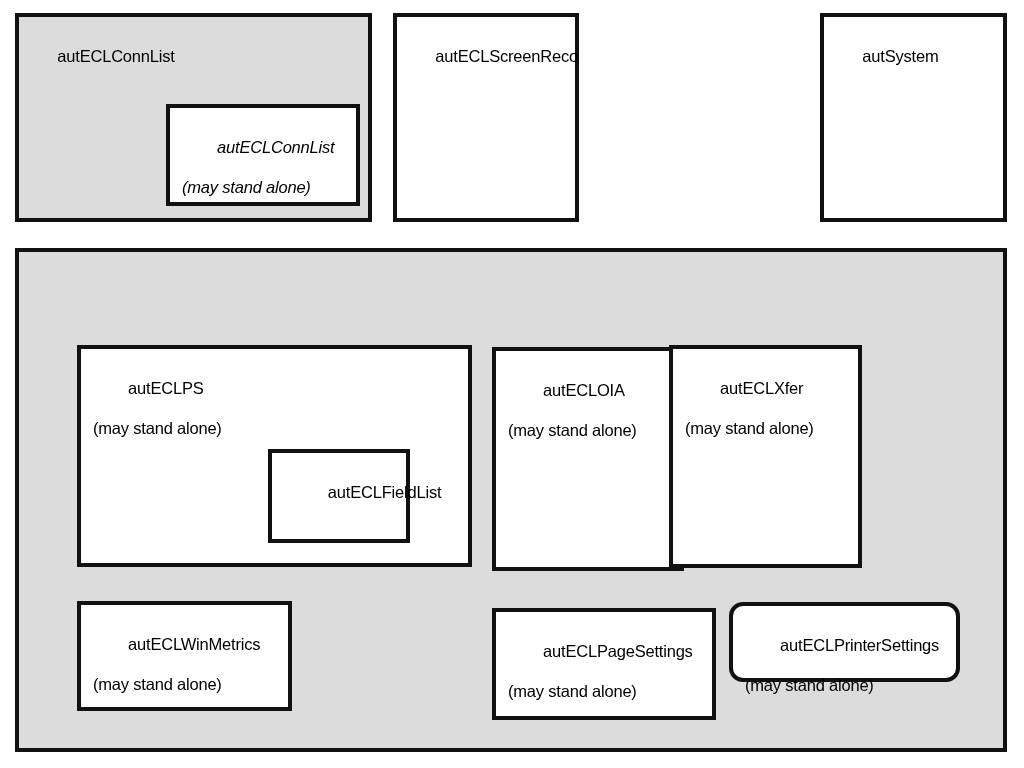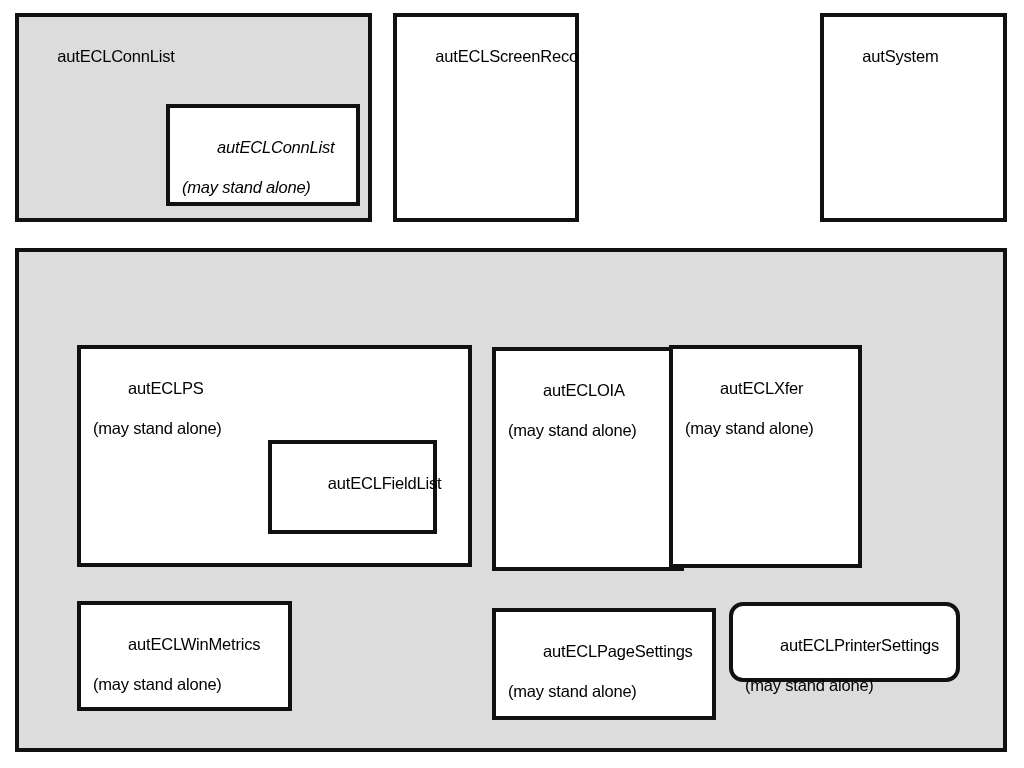--- a/index.html
+++ b/index.html
@@ -72,21 +72,21 @@
   </div>
 
   <div class="box gray" style="left: 15px; top: 248px; width: 992px; height: 504px;">
 
     <div class="box white" style="left: 58px; top: 93px; width: 395px; height: 222px;">
       <div class="label">
         <span>autECLPS</span>
         <span class="sub">(may stand alone)</span>
       </div>
 
-      <div class="box white" style="left: 187px; top: 91px; width: 169px; height: 94px;">
+      <div class="box white" style="left: 187px; top: 100px; width: 142px; height: 94px;">
         <div class="label">
           <span>autECLFieldList</span>
         </div>
       </div>
     </div>
 
     <div class="box white" style="left: 473px; top: 95px; width: 192px; height: 224px;">
       <div class="label">
         <span>autECLOIA</span>
         <span class="sub">(may stand alone)</span>

